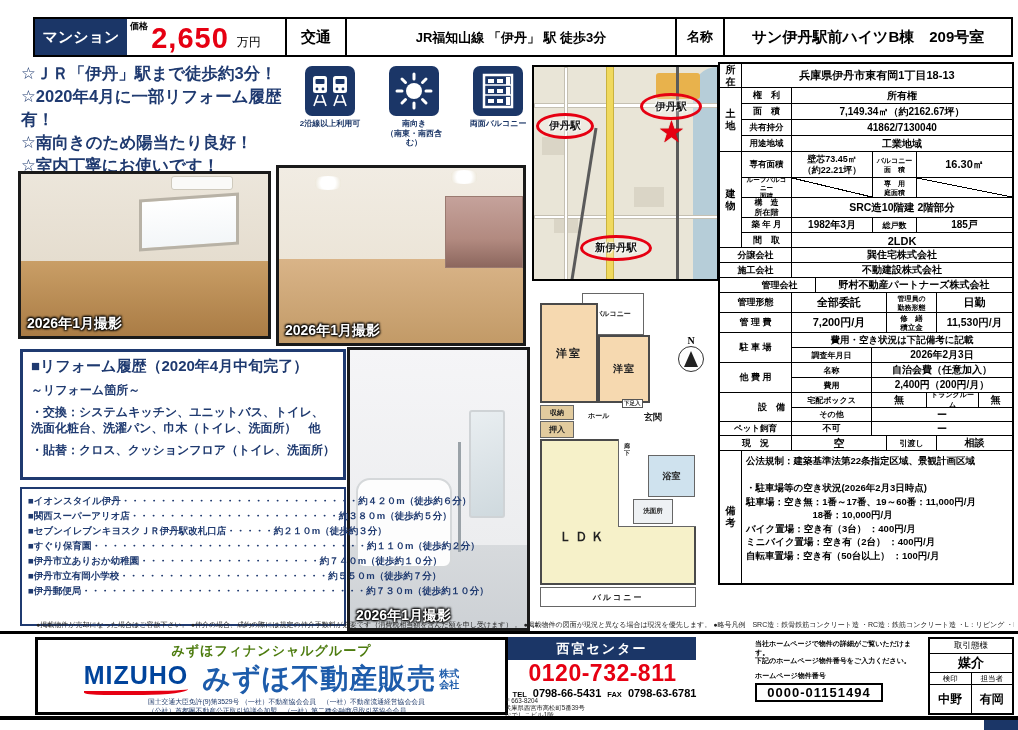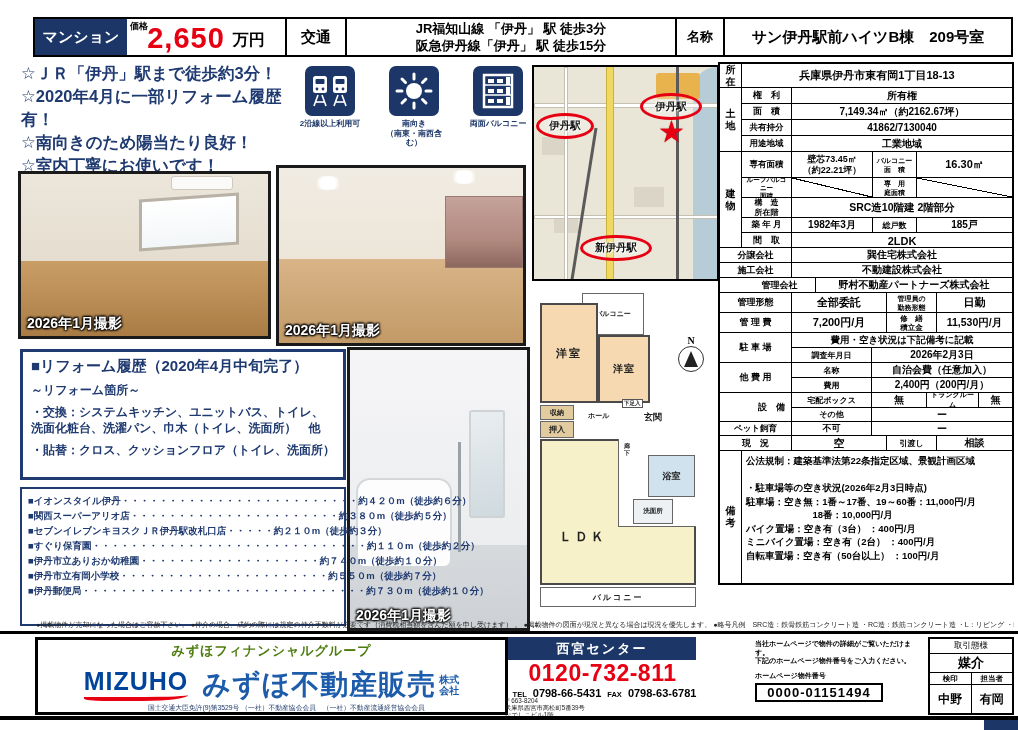--- a/index.html
+++ b/index.html
@@ -4,21 +4,21 @@
 <style>
 *{margin:0;padding:0;box-sizing:border-box;font-family:"Liberation Sans","DejaVu Sans",sans-serif;}
 body{background:#fff;}
 .page{position:relative;width:1018px;height:730px;background:#fff;overflow:hidden;}
 
 .header{position:absolute;left:33px;top:17px;width:980px;height:40px;border:2px solid #000;display:flex;background:#fff;}
 .h-type{width:92px;background:#1b3667;color:#fff;font-weight:bold;font-size:15px;display:flex;align-items:center;justify-content:center;}
 .h-price{width:160px;border-right:2px solid #000;position:relative;display:flex;align-items:flex-end;justify-content:center;padding-bottom:2px;}
 .h-price .plabel{position:absolute;left:3px;top:1px;font-size:9px;font-weight:bold;font-family:Liberation Mono, monospace;}
 .h-price .pvalue{color:#e60012;font-size:29px;font-weight:bold;line-height:1;letter-spacing:1px;}
-.h-price .punit{font-size:16px;font-weight:bold;margin-left:8px;margin-bottom:2px;}
+.h-price .punit{font-size:12px;font-weight:normal;margin-left:8px;margin-bottom:2px;}
 .h-kotsu{width:60px;border-right:2px solid #000;display:flex;align-items:center;justify-content:center;font-size:15px;font-weight:bold;}
 .h-access{width:330px;border-right:2px solid #000;display:flex;flex-direction:column;align-items:center;justify-content:center;font-size:13px;font-weight:bold;line-height:17px;}
 .h-namel{width:48px;border-right:2px solid #000;display:flex;align-items:center;justify-content:center;font-size:13px;font-weight:bold;}
 .h-namev{flex:1;display:flex;align-items:center;justify-content:center;font-size:15px;font-weight:bold;}
 
 .highlights{position:absolute;left:21px;top:62px;width:280px;color:#1f3a70;font-weight:bold;font-size:16.5px;line-height:23px;}
 
 .icons{position:absolute;left:296px;top:66px;display:flex;gap:16px;}
 .icon-item{width:68px;display:flex;flex-direction:column;align-items:center;}
 .icon-box{width:50px;height:50px;background:#1b3667;border-radius:7px;display:flex;align-items:center;justify-content:center;}
@@ -78,21 +78,21 @@
 .rsub.last{border-bottom:none;}
 .diag{background:linear-gradient(to top right,transparent 48.5%,#000 48.5%,#000 51.5%,transparent 51.5%);}
 .biko-text{flex:1;padding:3px 4px;font-size:9.5px;line-height:13.5px;text-align:left;display:block;white-space:pre-line;overflow:hidden;}
 
 .disclaimer{position:absolute;left:36px;top:620px;width:978px;font-size:7px;color:#222;white-space:nowrap;overflow:hidden;}
 .bar-top{position:absolute;left:0;top:631px;width:1018px;height:3px;background:#000;}
 .bar-bottom{position:absolute;left:0;top:716px;width:1018px;height:4px;background:#000;}
 .navy-corner{position:absolute;left:984px;top:720px;width:34px;height:10px;background:#1b3667;}
 .f-left{position:absolute;left:35px;top:637px;width:473px;height:78px;border:3px solid #000;background:#fff;text-align:center;overflow:hidden;}
 .f-group{font-size:13px;font-weight:bold;color:#4d7c0f;margin-top:2px;letter-spacing:1px;}
-.f-logo-row{display:flex;align-items:center;justify-content:center;margin-top:9px;}
+.f-logo-row{display:flex;align-items:center;justify-content:center;margin-top:3px;}
 .f-mizuho{color:#00449c;font-size:25px;font-weight:bold;letter-spacing:1px;line-height:1;}
 .f-swoosh{height:6px;border-bottom:4px solid #e60012;border-radius:0 0 100% 45%/0 0 14px 6px;margin-top:1px;}
 .f-company{color:#1d5cab;font-size:28px;font-weight:bold;margin-left:14px;line-height:1;letter-spacing:1px;}
 .f-suffix{color:#1d5cab;font-size:10px;font-weight:bold;line-height:11px;margin-left:3px;text-align:left;white-space:pre-line;}
 .f-lic{font-size:6.8px;color:#1b3667;line-height:8.5px;margin-top:3px;padding-left:110px;text-align:left;}
 .f-banner{position:absolute;left:508px;top:637px;width:188px;height:23px;background:#1b3667;color:#fff;font-size:13px;font-weight:bold;display:flex;align-items:center;justify-content:center;letter-spacing:2px;}
 .f-phone{position:absolute;left:500px;top:660px;width:205px;text-align:center;color:#e60012;font-size:23px;font-weight:bold;letter-spacing:0.5px;}
 .f-telfax{position:absolute;left:502px;top:687px;width:205px;display:flex;justify-content:center;align-items:baseline;gap:6px;font-weight:bold;}
 .f-telfax .sl{font-size:7.5px;}
 .f-telfax .sv{font-size:11px;}
@@ -100,21 +100,21 @@
 .f-hp{position:absolute;left:755px;top:640px;width:168px;}
 .f-hpnote{font-size:7px;font-weight:bold;line-height:8.5px;}
 .f-searchrow{display:flex;align-items:center;margin-top:4px;}
 .f-blackbox{width:102px;height:20px;background:#000;color:#fff;font-size:11px;font-weight:bold;display:flex;align-items:center;justify-content:center;}
 .f-searchbtn{width:40px;height:22px;border:2.5px solid #000;background:#fff;font-size:13px;font-weight:bold;display:flex;align-items:center;justify-content:center;margin-left:10px;position:relative;}
 .f-propl{font-size:7px;font-weight:bold;margin-top:5px;}
 .f-propno{width:128px;height:19px;border:2px solid #000;font-size:13px;font-weight:bold;letter-spacing:1px;display:flex;align-items:center;justify-content:center;margin-top:2px;}
 .f-trade{position:absolute;left:928px;top:637px;width:86px;height:78px;border:2px solid #000;display:flex;flex-direction:column;background:#fff;}
 .f-trade .t1{height:15px;font-size:8.5px;display:flex;align-items:center;justify-content:center;border-bottom:1px solid #000;}
 .f-trade .t2{height:19px;font-size:13px;font-weight:bold;display:flex;align-items:center;justify-content:center;border-bottom:1px solid #000;}
-.f-trade .t3{height:12px;display:flex;border-bottom:1px solid #000;font-weight:bold;}
+.f-trade .t3{height:12px;display:flex;border-bottom:1px solid #000;}
 .f-trade .t3 div{flex:1;font-size:7.5px;display:flex;align-items:center;justify-content:center;}
 .f-trade .t3 div:first-child{border-right:1px solid #000;}
 .f-trade .t4{flex:1;display:flex;}
 .f-trade .t4 div{flex:1;font-size:12px;font-weight:bold;display:flex;align-items:center;justify-content:center;}
 .f-trade .t4 div:first-child{border-right:1px solid #000;}
 </style>
 </head>
 <body>
 
 <div class="page">
@@ -122,21 +122,20 @@
   <div class="header">
     <div class="h-type">マンション</div>
     <div class="h-price">
       <span class="plabel">価格</span>
       <span class="pvalue">2,650</span>
       <span class="punit">万円</span>
     </div>
     <div class="h-kotsu">交通</div>
     <div class="h-access">
       <div>JR福知山線 「伊丹」 駅 徒歩3分</div>
-      <div>阪急伊丹線「伊丹」 駅 徒歩15分</div>
     </div>
     <div class="h-namel">名称</div>
     <div class="h-namev">サン伊丹駅前ハイツB棟　209号室</div>
   </div>
 
   <div class="highlights">
     <div>☆ＪＲ「伊丹」駅まで徒歩約3分！</div>
     <div>☆2020年4月に一部リフォーム履歴有！</div>
     <div>☆南向きのため陽当たり良好！</div>
     <div>☆室内丁寧にお使いです！</div>

